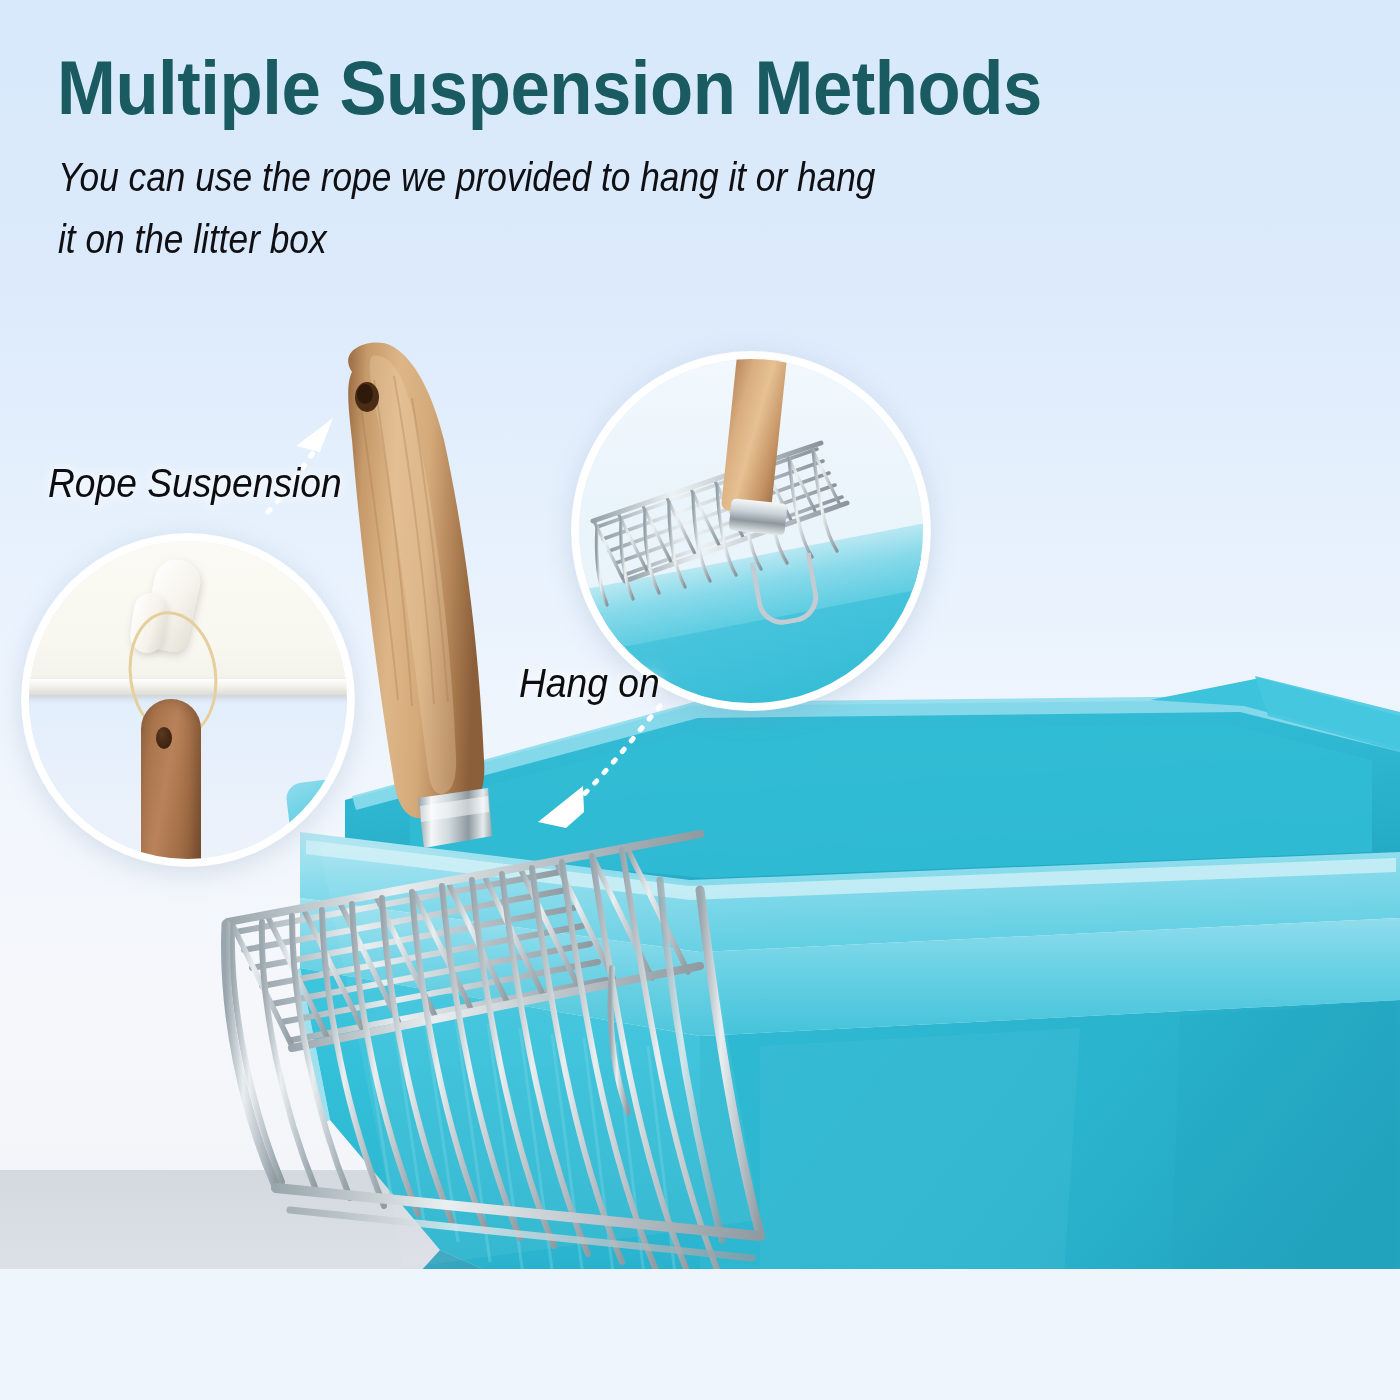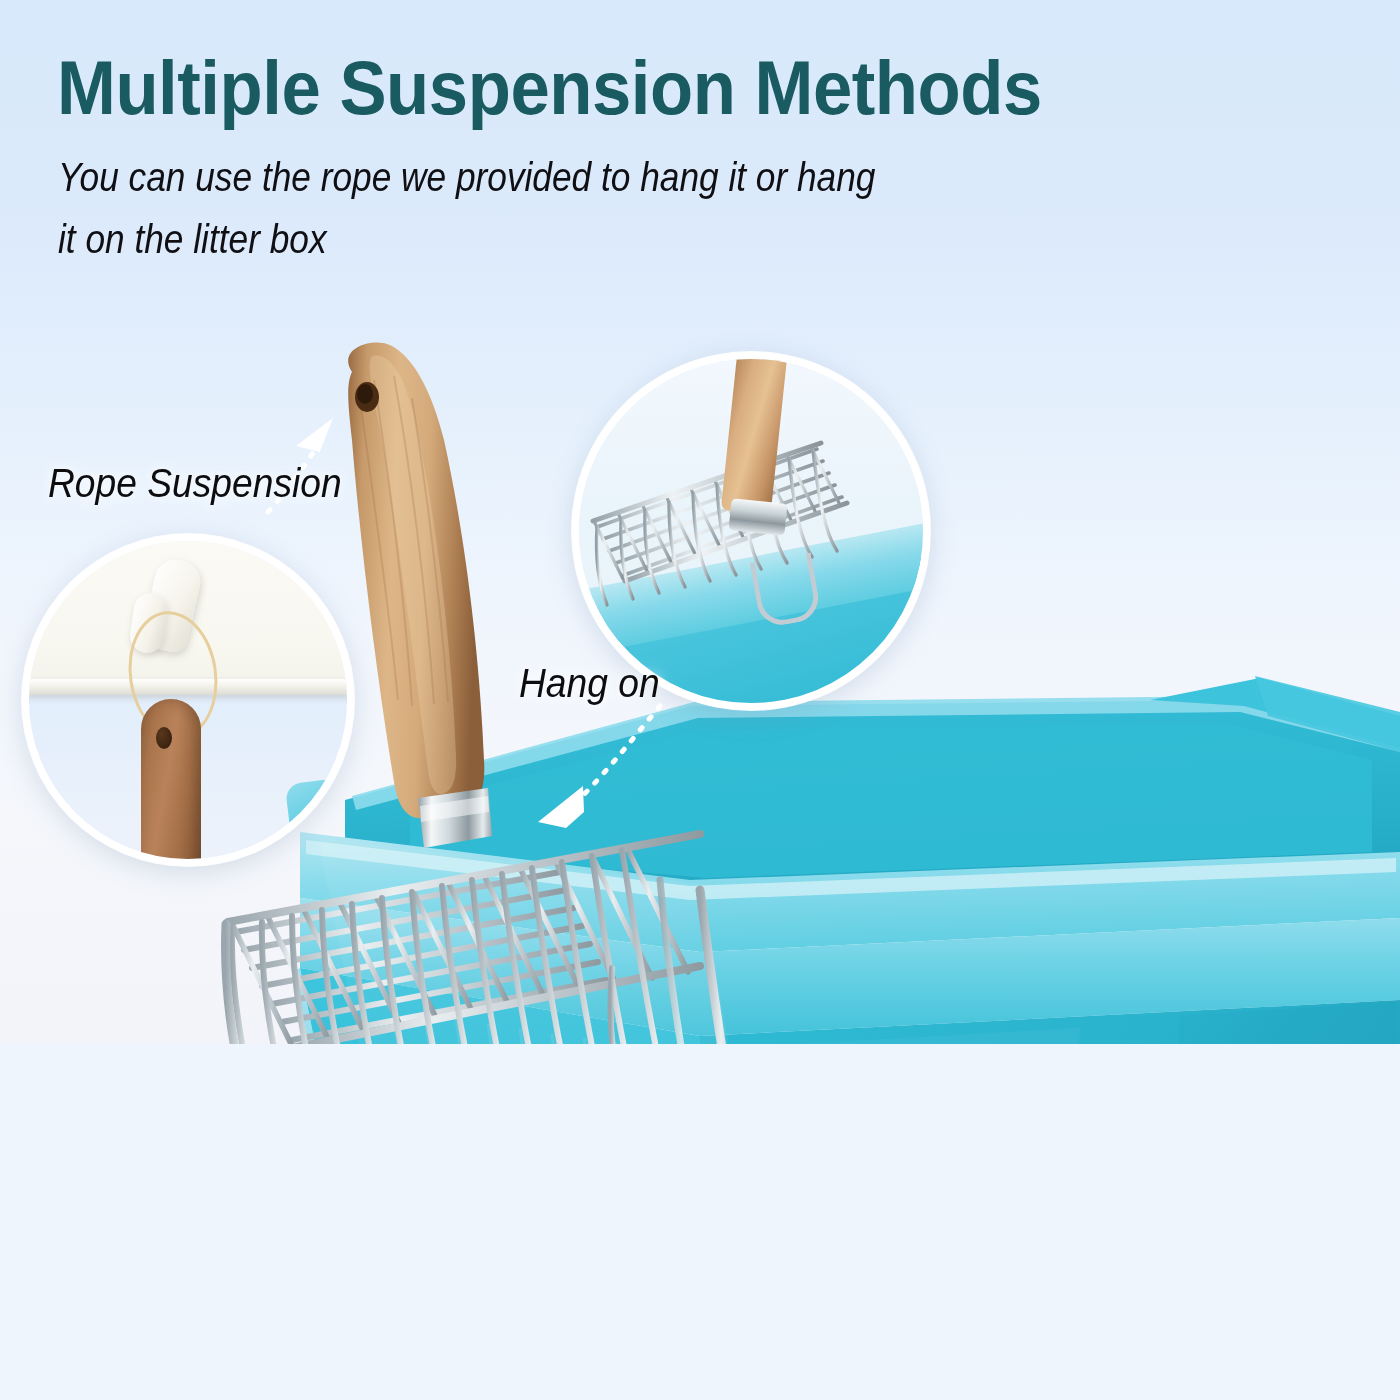--- a/index.html
+++ b/index.html
@@ -3,21 +3,21 @@
 <meta charset="utf-8">
 <style>
   html,body{margin:0;padding:0;}
   body{
     width:1400px;height:1400px;
     font-family:"Liberation Sans", sans-serif;
     overflow:hidden;
     background:#eef5fd;
   }
   .stage{
-    position:relative;width:1400px;height:1044px;overflow:hidden;
+    position:relative;width:1400px;height:1269px;overflow:hidden;
     background:linear-gradient(180deg,#d7e9fb 0%,#dceafb 22%,#e8f2fd 45%,#f1f6fd 62%,#f5f7fb 78%,#f2f4f9 100%);
   }
   
   .floor{
     position:absolute;left:0;top:1172px;width:1400px;height:228px;
     background:linear-gradient(180deg,#d3d9df 0%,#d9dee4 26%,#e0e4e9 62%,#e4e8ed 100%);
   }
   .floor-edge{
     position:absolute;left:0;top:1170px;width:1400px;height:3px;
     background:linear-gradient(90deg,rgba(205,212,220,.9),rgba(218,224,231,.75));

